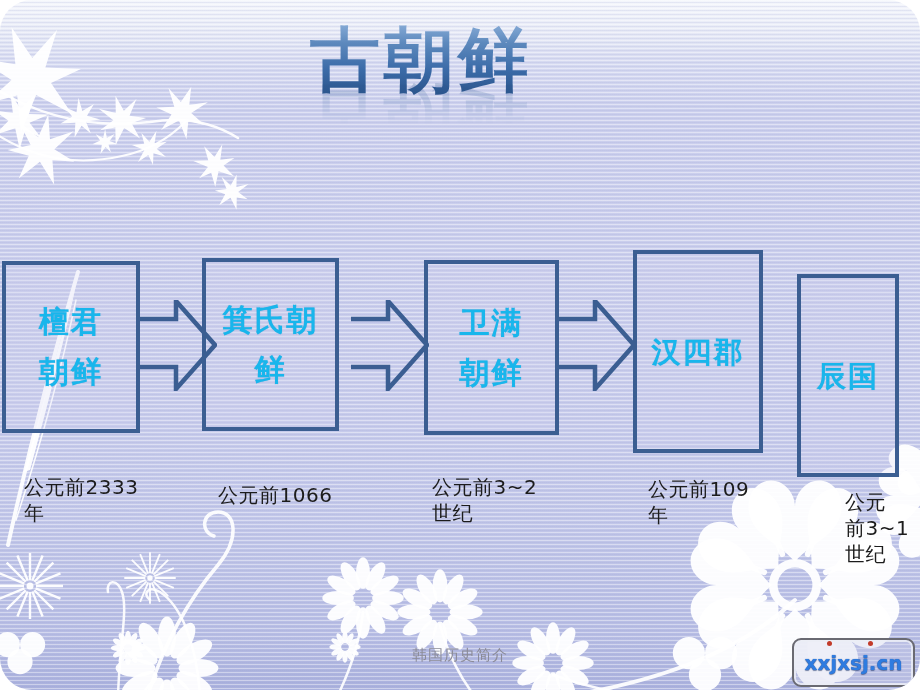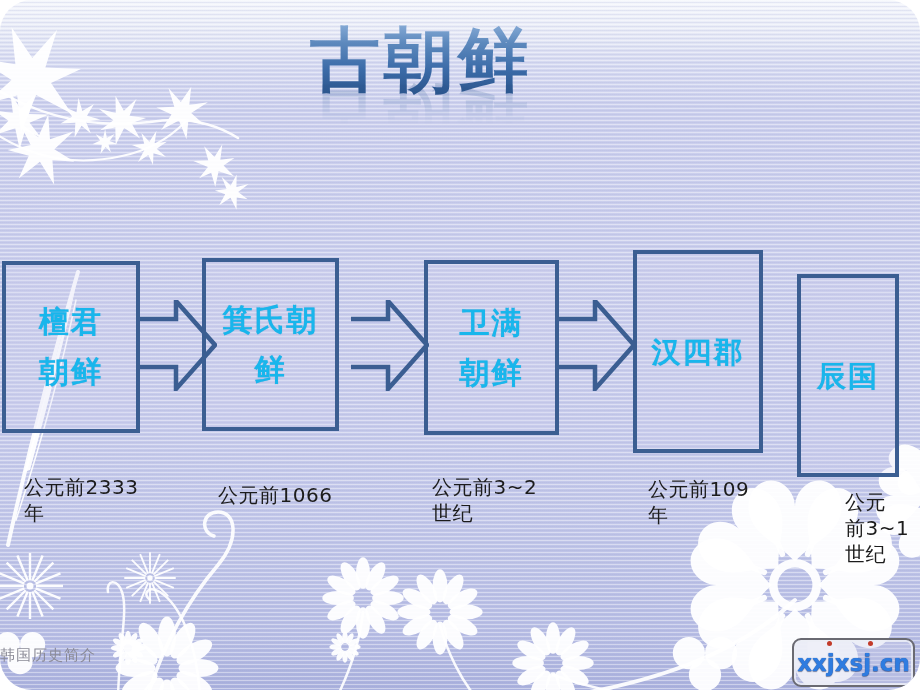--- a/index.html
+++ b/index.html
@@ -65,34 +65,34 @@
     font-size:20px;line-height:26px;letter-spacing:0.5px;
   }
   .d1{left:24px;top:474px;width:150px;}
   .d2{left:218px;top:474px;width:170px;margin-top:8px;}
   .d3{left:432px;top:474px;width:130px;}
   .d4{left:648px;top:468px;width:130px;margin-top:8px;}
   .d5{left:845px;top:489px;width:72px;}
 
   
   .footer{
-    position:absolute;left:0;top:646px;width:920px;z-index:2;
+    position:absolute;left:0;top:646px;width:920px;text-align:center;z-index:2;
     color:var(--footer-text,#8b8b97);font-size:15px;letter-spacing:1px;
   }
 
   
   .watermark{
     position:absolute;left:792px;top:638px;width:123px;height:49px;z-index:3;
     box-sizing:border-box;border:2px solid #6a6a72;border-radius:9px;
     box-shadow:inset 0 0 0 2px rgba(235,237,246,0.85);
     background:rgba(205,210,234,0.35);
     display:flex;align-items:center;justify-content:center;
   }
   .watermark .wm-text{
-    position:relative;font-size:23px;font-weight:bold;letter-spacing:0px;
+    position:relative;font-size:20px;font-weight:bold;letter-spacing:0px;
     color:var(--watermark-blue,#2f7ce0);
     text-shadow:0 0 1px #1b4f9e, 0 1px 1px rgba(20,40,90,0.5);
   }
   .wm-dot{position:absolute;width:5px;height:5px;border-radius:50%;
     background:var(--watermark-red,#c23b2a);top:1px;}
   .wm-dot.dot1{left:33px;}
   .wm-dot.dot2{left:74px;}
 </style>
 </head>
 <body>

